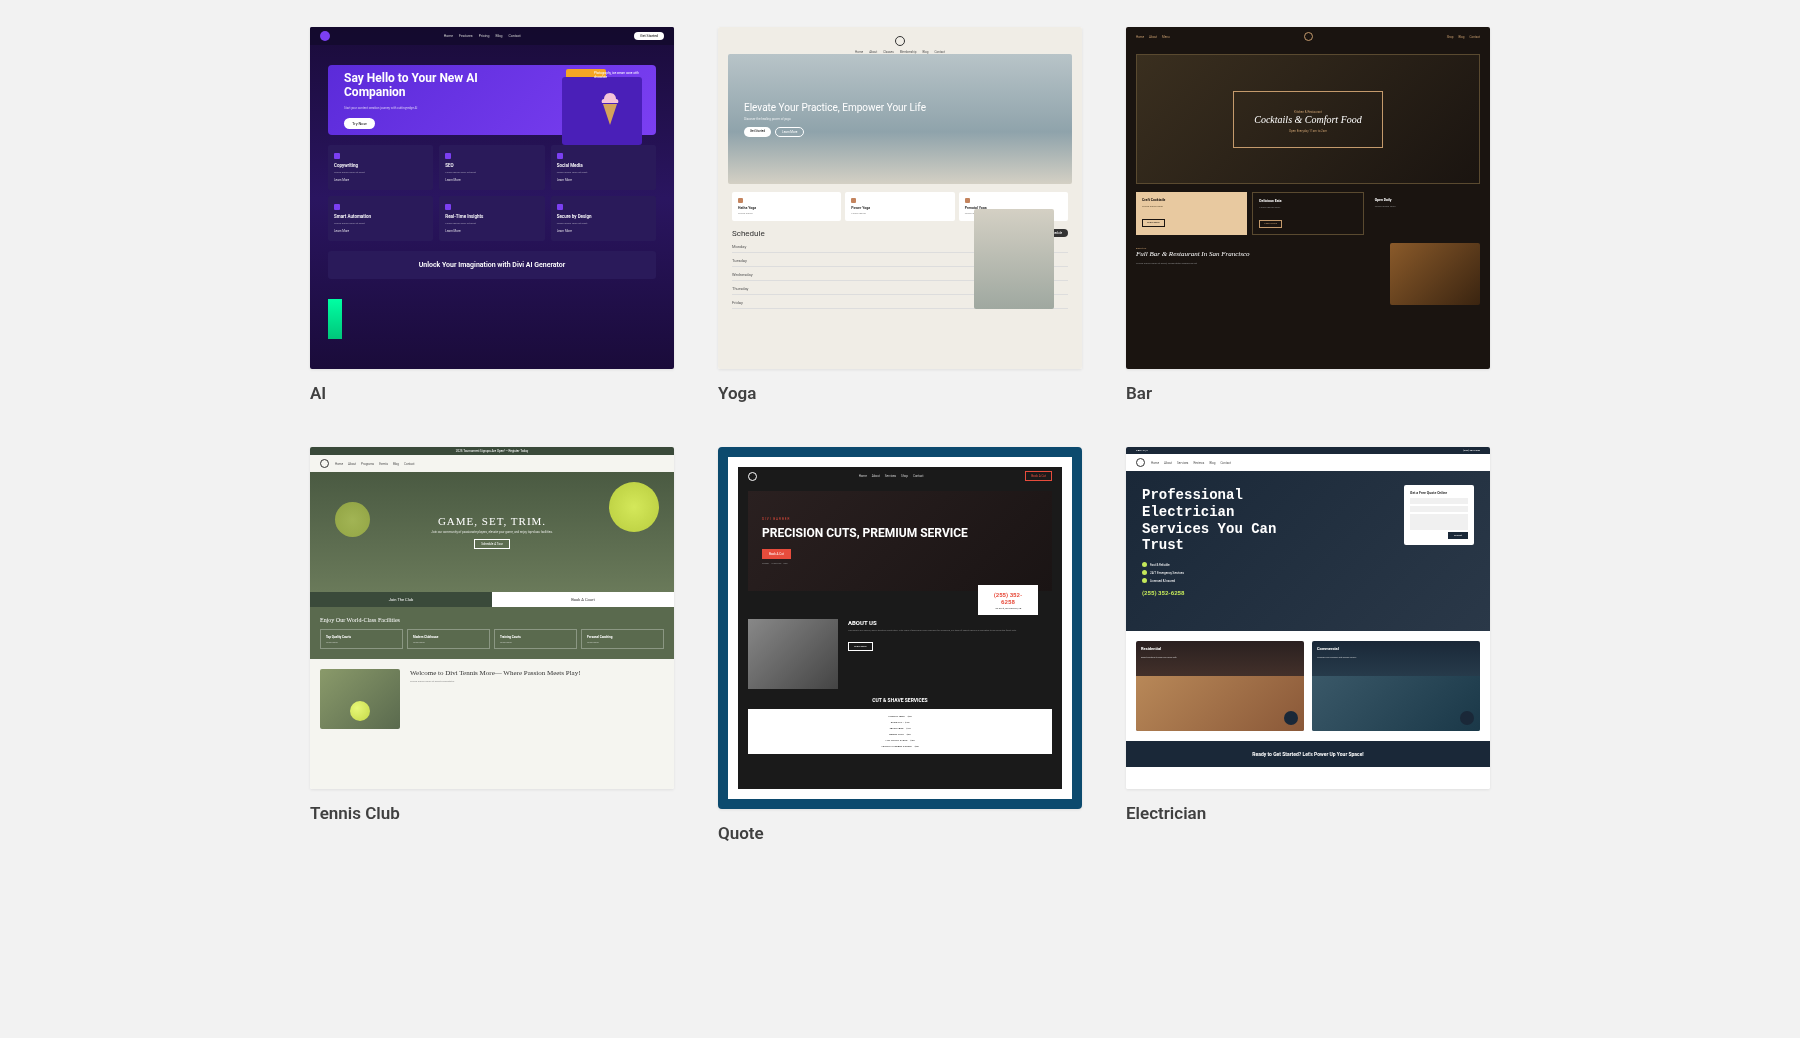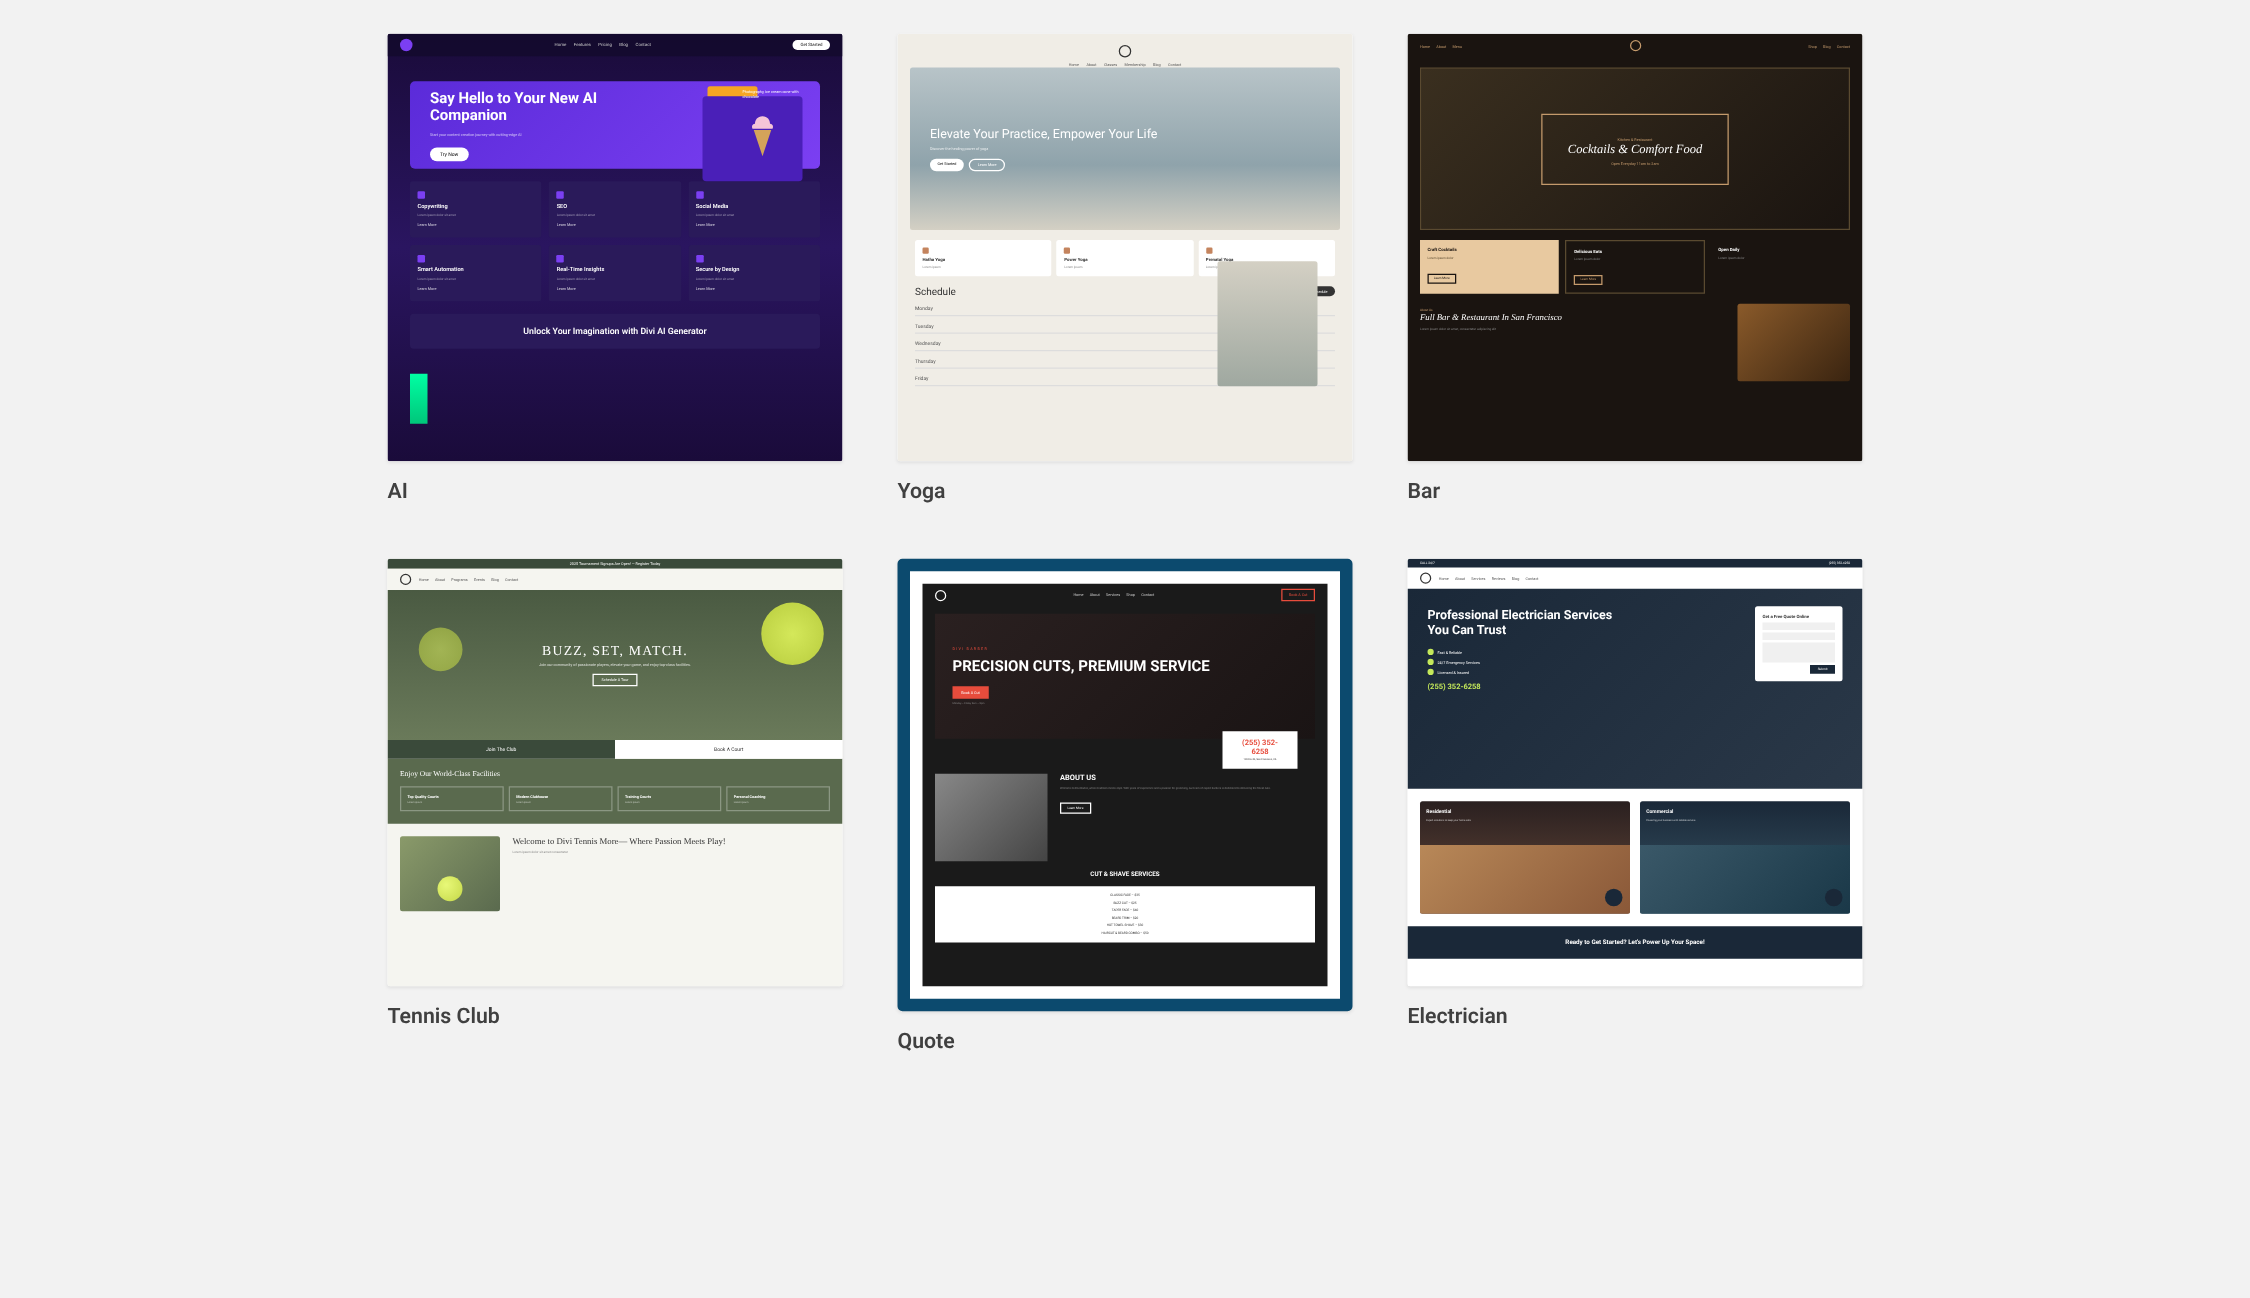--- a/index.html
+++ b/index.html
@@ -408,22 +408,23 @@
       border:1px solid #333;
     }
     .elec-nav-links { display:flex; gap:5px; }
     .elec-nav-links span { font-size:3px; color:#555; }
     .elec-hero {
       height: 160px;
       background: linear-gradient(135deg, #1a2838 0%, #2a3848 100%);
       position:relative; padding:16px;
     }
     .elec-hero h2 {
-      color:#fff; font-size:10px; font-weight:700; line-height:1.2;
+      color:#fff; font-size:14px; font-weight:700; line-height:1.2;
       max-width:50%;
+      font-family:Liberation Mono, monospace;
     }
     .elec-bullets { margin-top:8px; display:flex; flex-direction:column; gap:3px; }
     .elec-bullet { display:flex; align-items:center; gap:3px; }
     .elec-bullet-icon {
       width:5px; height:5px; border-radius:50%;
       background:#c4e85a; position:relative;
     }
     .elec-bullet span { color:#fff; font-size:3px; }
     .elec-phone {
       color:#c4e85a; font-size:6px; font-weight:700; margin-top:6px;
@@ -684,21 +685,21 @@
           <div class="tennis-nav-links">
             <span>Home</span>
                 <span>About</span>
             <span>Programs</span>
                 <span>Events</span>
             <span>Blog</span>
                 <span>Contact</span>
           </div>
         </div>
         <div class="tennis-hero">
-          <h2>BUZZ, SET, MATCH.</h2>
+          <h2>GAME, SET, TRIM.</h2>
           <p>Join our community of passionate players, elevate your game, and enjoy top-class facilities.</p>
           <span class="tennis-hero-btn">Schedule A Tour</span>
         </div>
         <div class="tennis-tabs">
           <div class="tennis-tab dark">Join The Club</div>
           <div class="tennis-tab light">Book A Court</div>
         </div>
         <div class="tennis-mid">
           <h3>Enjoy Our World-Class Facilities</h3>
           <div class="tennis-mid-grid">

